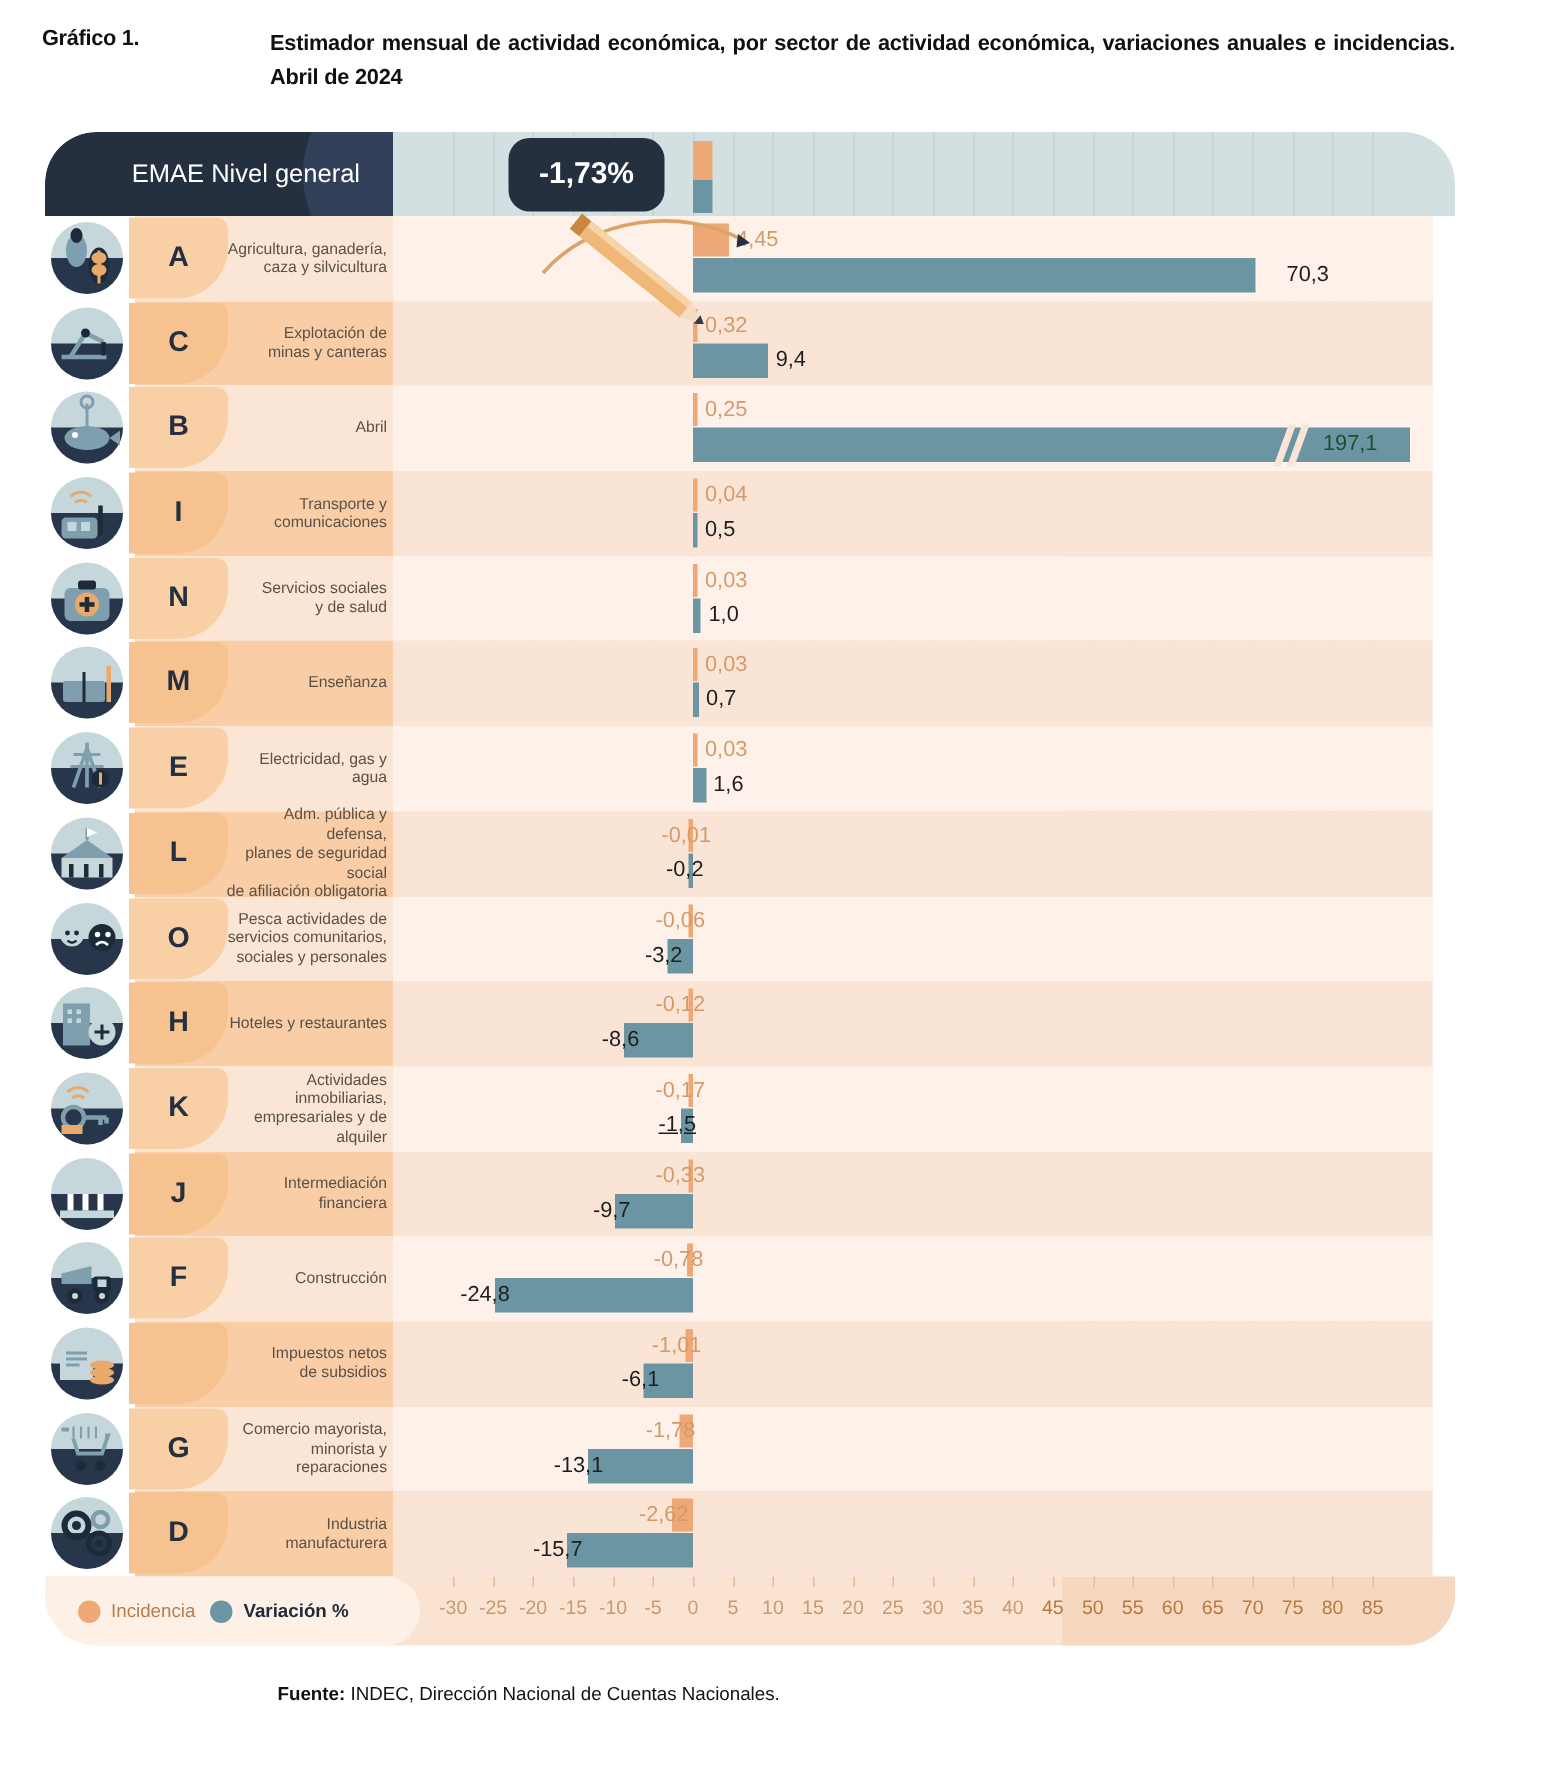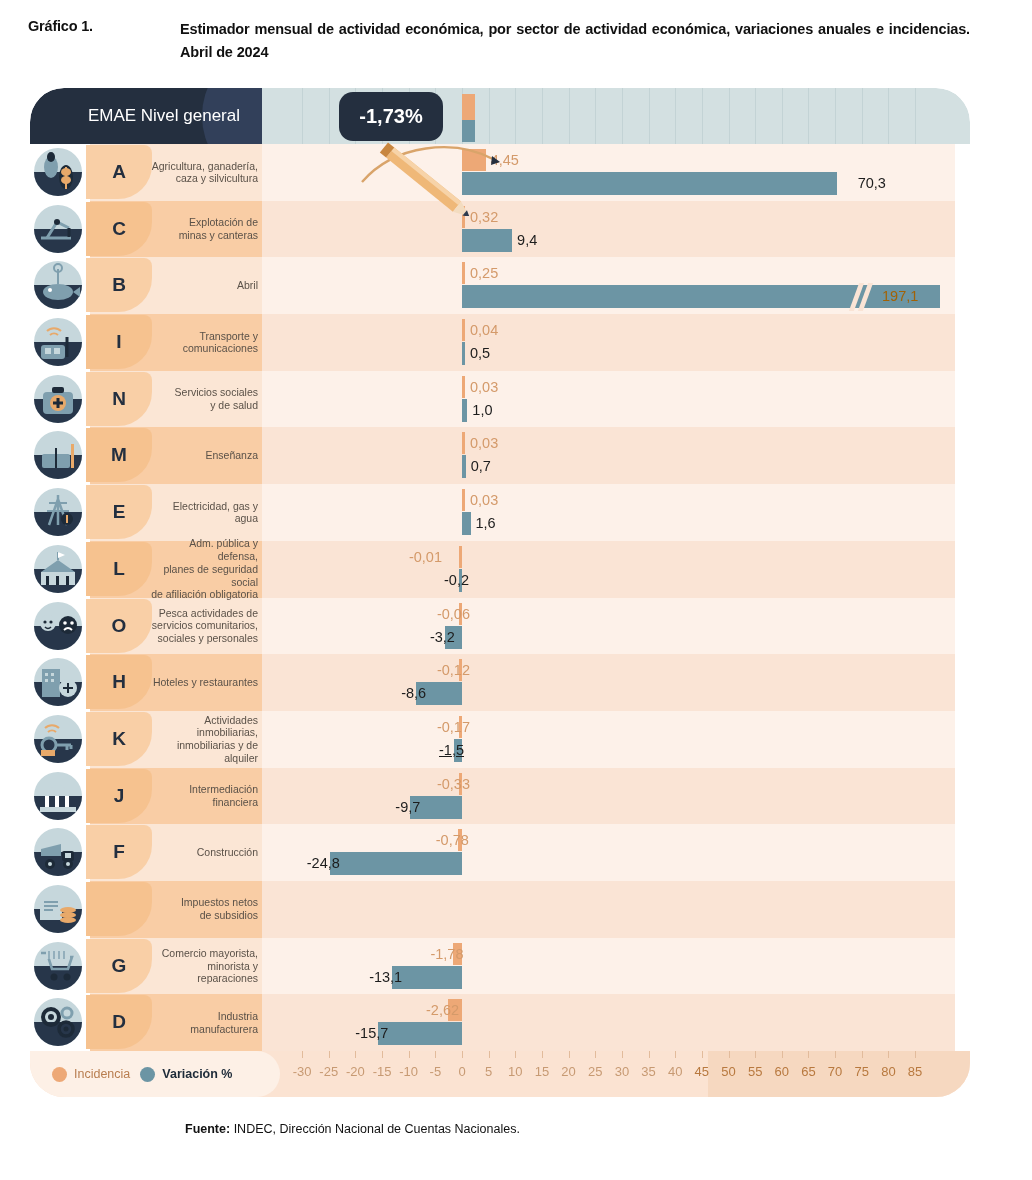--- a/index.html
+++ b/index.html
@@ -90,21 +90,21 @@
     font-size:10.5px;line-height:1.22;color:#5a5148;z-index:3;
   }
 
   
   .bars{position:absolute;left:232px;top:0;bottom:0;right:0;z-index:2;}
   .bar-inc{position:absolute;top:5px;height:22px;background:#eda876;}
   .bar-var{position:absolute;top:28px;height:23px;background:#6c95a4;}
   .lbl{position:absolute;font-size:14.5px;white-space:nowrap;}
   .lbl-inc{top:5px;color:#d49a6a;line-height:22px;}
   .lbl-var{top:28px;color:#1d1d1d;line-height:23px;}
-  .lbl-var.inside{color:#a16207;}
+  .lbl-var.inside{color:#14532d;}
   .brk{position:absolute;top:28px;height:23px;width:22px;z-index:3;}
   .brk span{position:absolute;top:-2px;width:5px;height:28px;background:#fae4d5;
             transform:skewX(-20deg);}
 
   
   .axis-band{
     position:absolute;left:30px;top:1051px;width:940px;height:46px;
     background:#fbe3d2;border-bottom-left-radius:34px;border-bottom-right-radius:34px;
     overflow:hidden;
   }
@@ -414,21 +414,21 @@
           </svg>
         </div>
     <div class="letter-blob">L</div>
     <div class="sector-name">
           <div><span>Adm. pública y defensa,</span><br><span>planes de seguridad social</span><br><span>de afiliación obligatoria</span></div>
         </div>
     <div class="bars">
       <div class="bar-inc" style="left:197px;width:3px"></div>
       <div class="bar-var" style="left:197px;width:3px"></div>
 
-      <div class="lbl lbl-inc" style="right:528px;">-0,01</div>
+      <div class="lbl lbl-inc" style="right:496px;">-0,01</div>
       <div class="lbl lbl-var" style="right:501px;">-0,2</div>
     </div>
       </div>
       <div class="row even">
     <div class="rowbg-label"></div>
     <div class="rowbg-plot"></div>
     <div class="icon-badge">
           <svg viewBox="0 0 50 50">
             <circle cx="25" cy="25" r="24" fill="#c6d7dc"></circle>
             <path d="M1 25a24 24 0 0 0 48 0z" fill="#27364a"></path>
@@ -490,21 +490,21 @@
             <circle cx="25" cy="25" r="24" fill="#c6d7dc"></circle>
             <path d="M1 25a24 24 0 0 0 48 0z" fill="#27364a"></path>
             <path d="M12 14a10 10 0 0 1 14 0M15 18a6 6 0 0 1 8 0" stroke="#e8a96a" stroke-width="2" fill="none"></path>
             <circle cx="16" cy="31" r="7" fill="none" stroke="#7f9fae" stroke-width="3"></circle>
             <path d="M22 31h16M34 31v5M38 31v4" stroke="#7f9fae" stroke-width="3"></path>
             <rect x="8" y="36" width="14" height="6" fill="#e8a96a"></rect>
           </svg>
         </div>
     <div class="letter-blob">K</div>
     <div class="sector-name">
-          <div><span>Actividades inmobiliarias,</span><br><span>inmobiliarias y de alquiler</span></div>
+          <div><span>Actividades inmobiliarias,</span><br><span>empresariales y de alquiler</span></div>
         </div>
     <div class="bars">
       <div class="bar-inc" style="left:197px;width:3px"></div>
       <div class="bar-var" style="left:192.005px;width:7.995px"></div>
 
       <div class="lbl lbl-inc" style="right:500px;">-0,17</div>
       <div class="lbl lbl-var" style="right:505.995px;text-decoration:underline;">-1,5</div>
     </div>
       </div>
       <div class="row odd">
@@ -572,20 +572,27 @@
             <path d="M11 18h14M11 22h14M11 26h9" stroke="#7f9fae" stroke-width="2"></path>
             <ellipse cx="35" cy="36" rx="8" ry="3" fill="#e8a96a"></ellipse>
             <ellipse cx="35" cy="31" rx="8" ry="3" fill="#e8a96a"></ellipse>
             <ellipse cx="35" cy="26" rx="8" ry="3" fill="#e8a96a"></ellipse>
           </svg>
         </div>
     <div class="letter-blob"></div>
     <div class="sector-name">
           <div><span>Impuestos netos</span><br><span>de subsidios</span></div>
         </div>
+    <div class="bars">
+      <div class="bar-inc" style="left:194.6167px;width:5.3833px"></div>
+      <div class="bar-var" style="left:167.487px;width:32.513px"></div>
+
+      <div class="lbl lbl-inc" style="right:502.38329999999996px;">-1,01</div>
+      <div class="lbl lbl-var" style="right:530.513px;">-6,1</div>
+    </div>
       </div>
       <div class="row even">
     <div class="rowbg-label"></div>
     <div class="rowbg-plot"></div>
     <div class="icon-badge">
           <svg viewBox="0 0 50 50">
             <circle cx="25" cy="25" r="24" fill="#c6d7dc"></circle>
             <path d="M1 25a24 24 0 0 0 48 0z" fill="#27364a"></path>
             <path d="M8 12h6l5 16h16l4-12H16" stroke="#7f9fae" stroke-width="2.6" fill="none"></path>
             <circle cx="21" cy="36" r="3.5" fill="#1d2a38"></circle>

